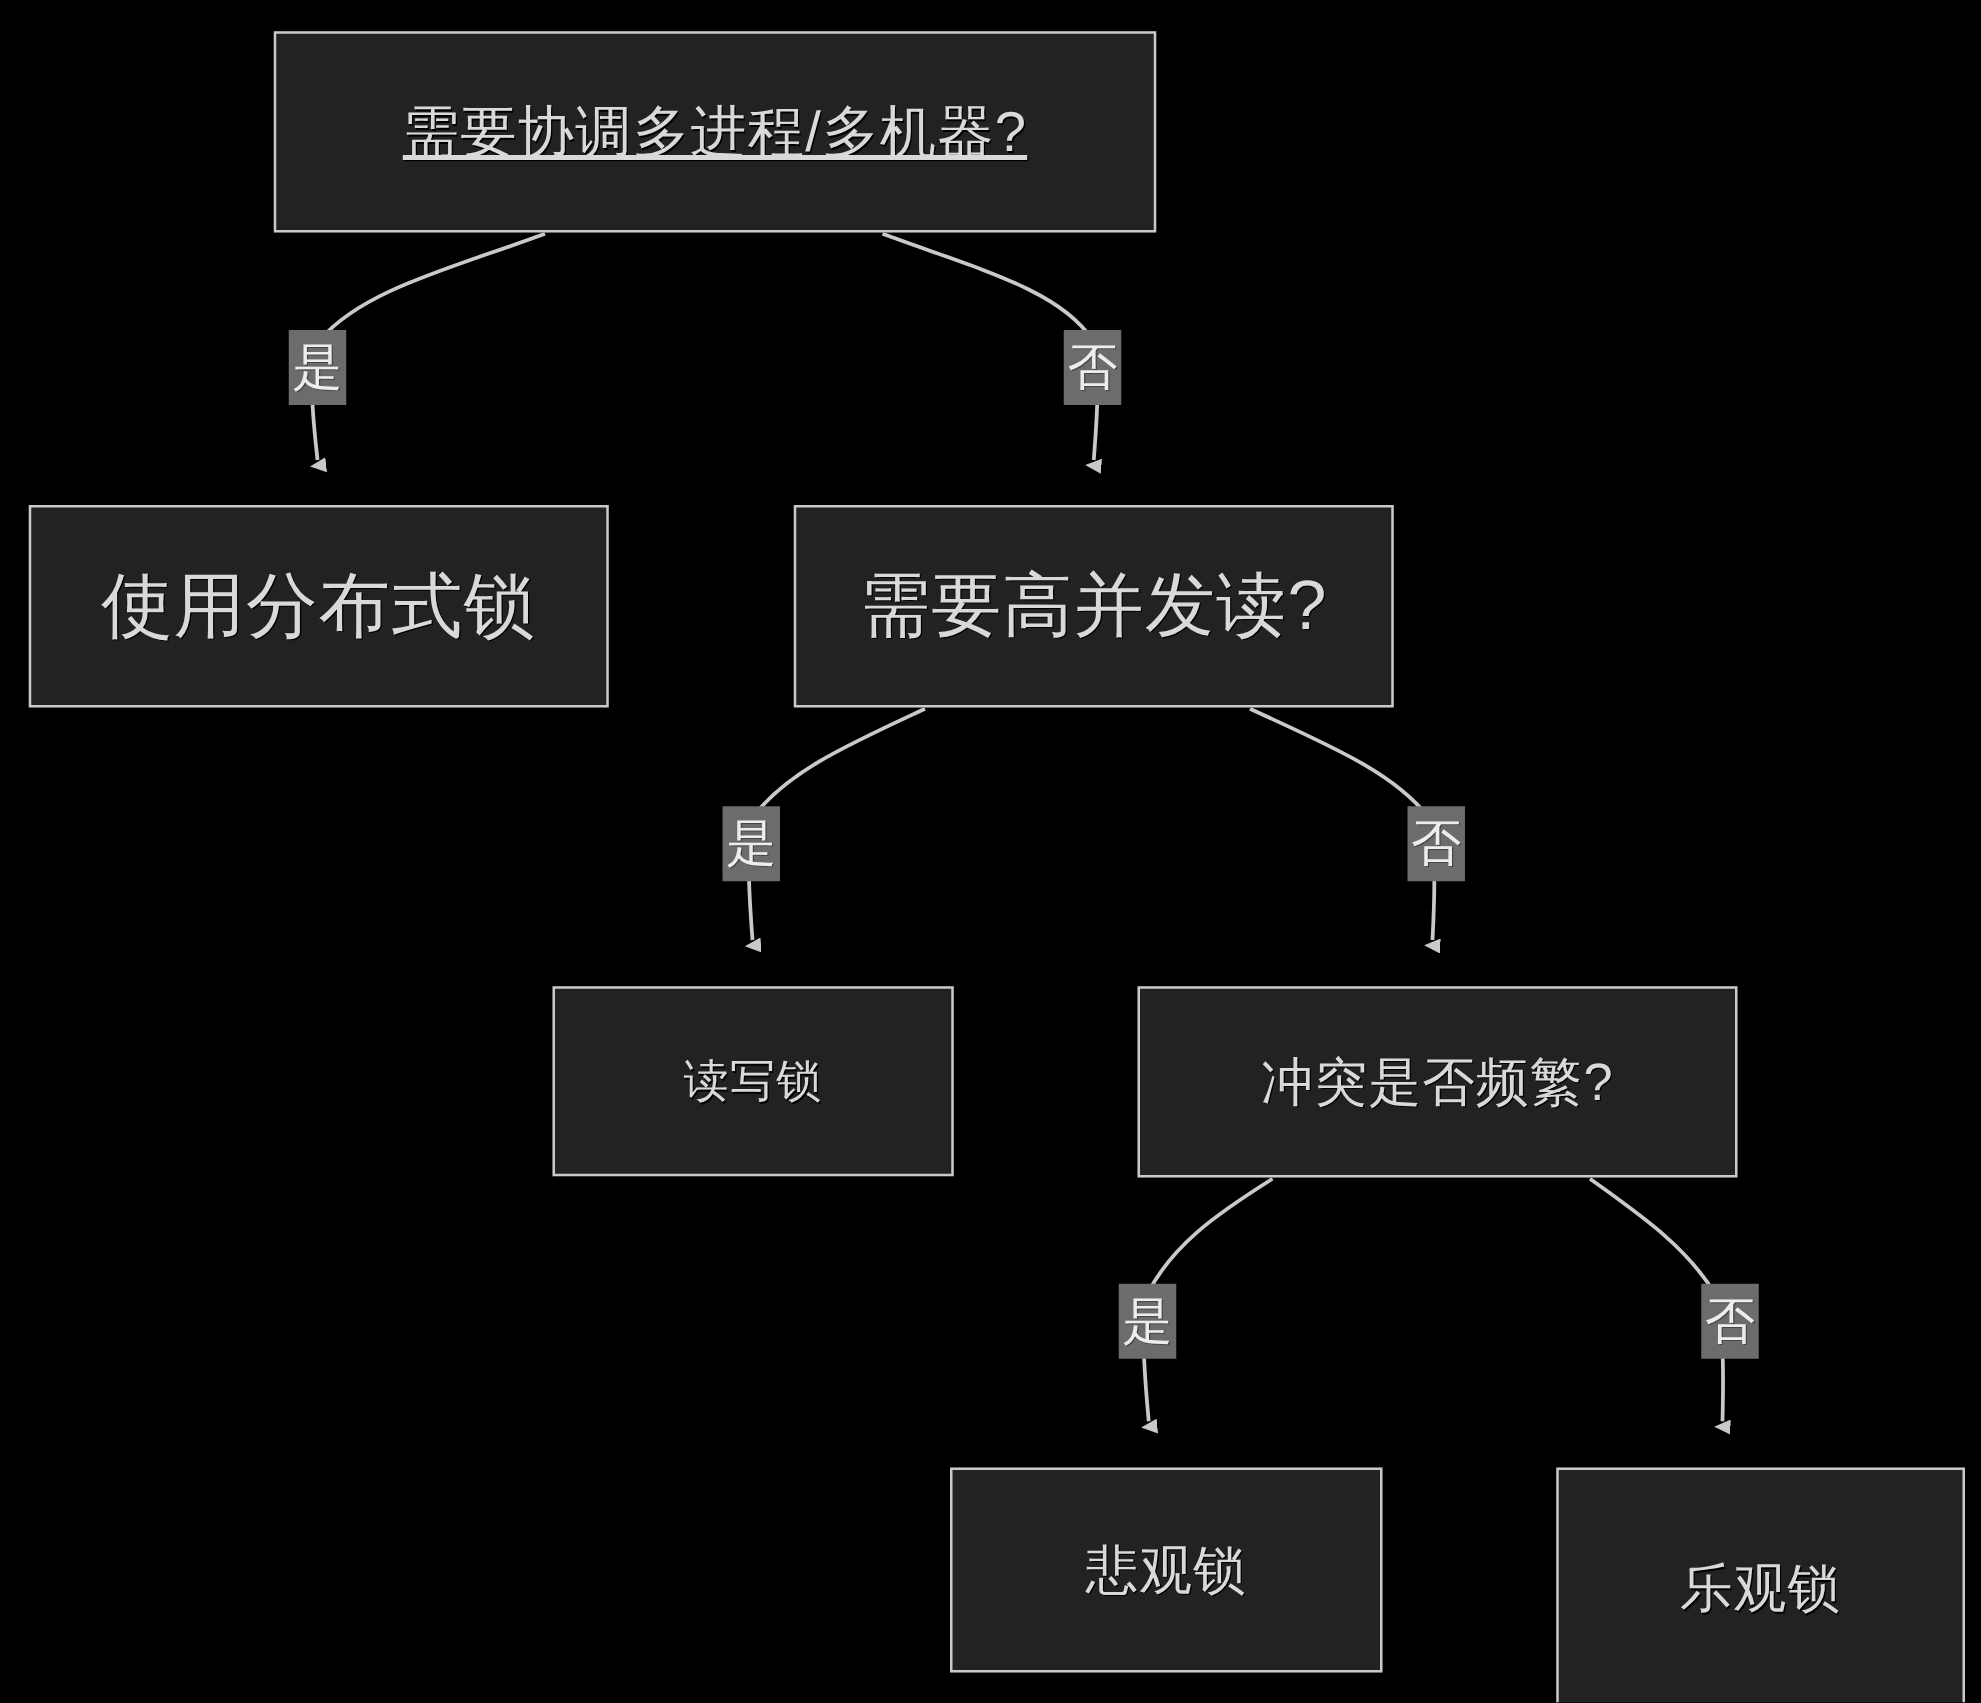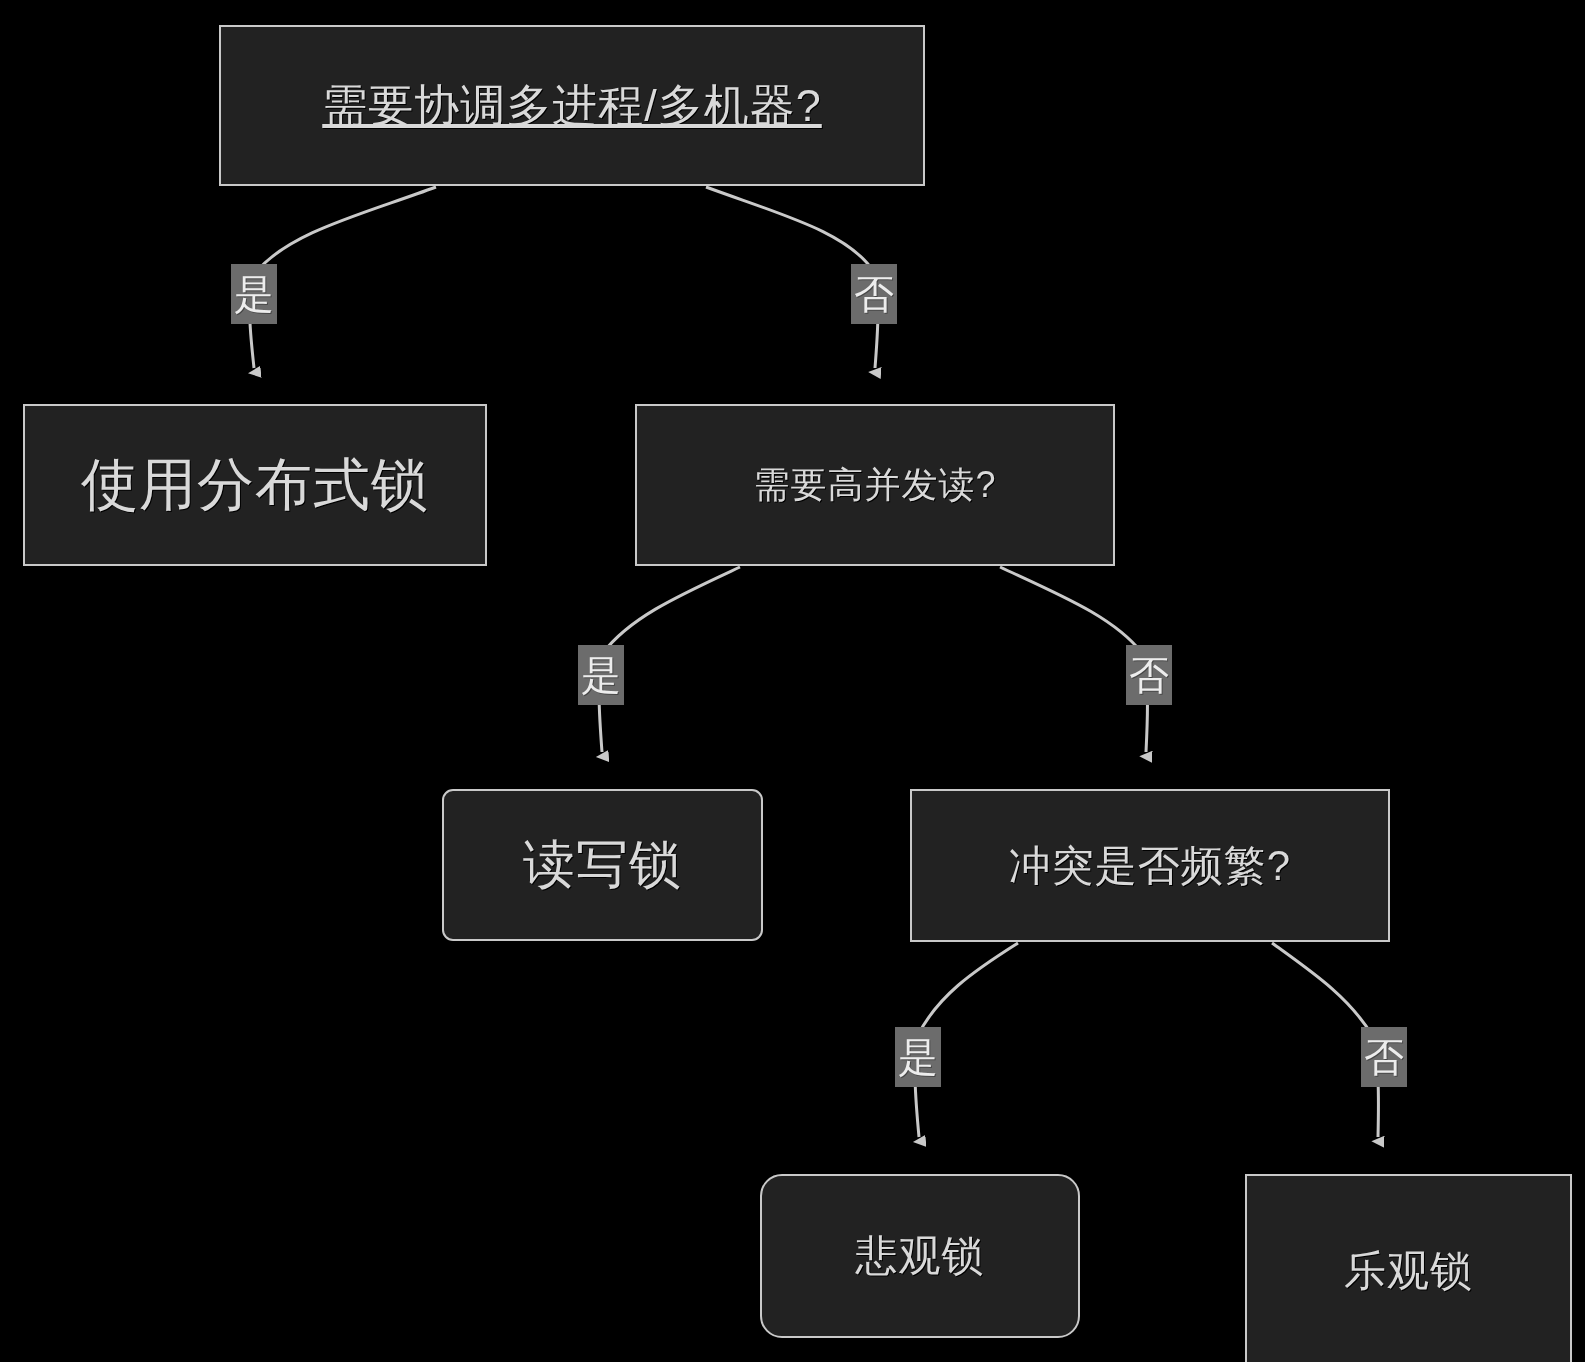--- a/index.html
+++ b/index.html
@@ -45,24 +45,24 @@
     align-items: center;
     justify-content: center;
     font-size: 40px;
     line-height: 1;
     letter-spacing: 0;
     text-shadow: 1px 1px 0 rgba(0,0,0,0.35);
   }
   
   #n-root  { left:219px; top:25px;   width:706px; height:161px; font-size:45px;text-decoration:underline; }
   #n-dlock { left:23px;  top:404px;  width:464px; height:162px; font-size:57px; }
-  #n-hiread{ left:635px; top:404px;  width:480px; height:162px; font-size:36px; }
-  #n-rwlock{ left:442px; top:789px;  width:321px; height:152px; font-size:52px;border-radius:11px; }
+  #n-hiread{ left:635px; top:404px;  width:480px; height:162px; font-size:56px; }
+  #n-rwlock{ left:442px; top:789px;  width:321px; height:152px; font-size:36px; }
   #n-conf  { left:910px; top:789px;  width:480px; height:153px; font-size:42px; }
-  #n-pess  { left:760px; top:1174px; width:320px; height:164px; font-size:42px;border-radius:22px; }
+  #n-pess  { left:760px; top:1174px; width:346px; height:164px; font-size:42px; }
   #n-opt   { left:1235px;top:1174px; width:327px; height:193px; font-size:42px;margin-left:10px; }
 
   #l-root-yes  { left:231px;  top:264px;  width:46px; height:60px; }
   #l-root-no   { left:851px;  top:264px;  width:46px; height:60px; }
   #l-hi-yes    { left:578px;  top:645px;  width:46px; height:60px; }
   #l-hi-no     { left:1126px; top:645px;  width:46px; height:60px; }
   #l-conf-yes  { left:895px;  top:1027px; width:46px; height:60px; }
   #l-conf-no   { left:1361px; top:1027px; width:46px; height:60px; }
 </style>
 </head>

